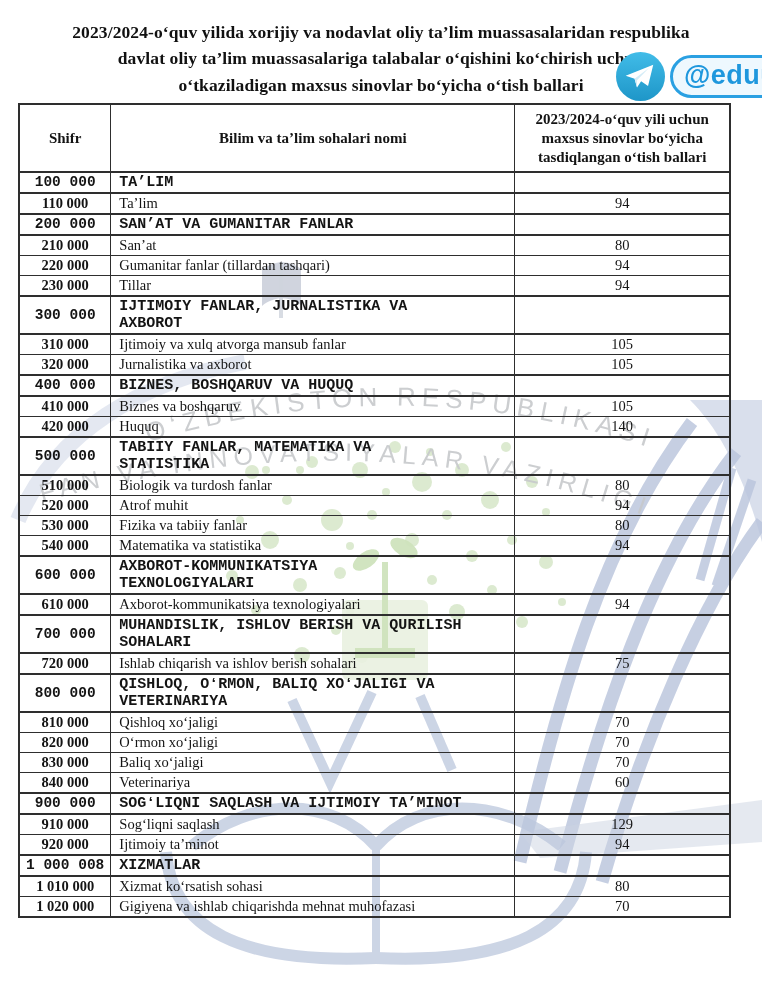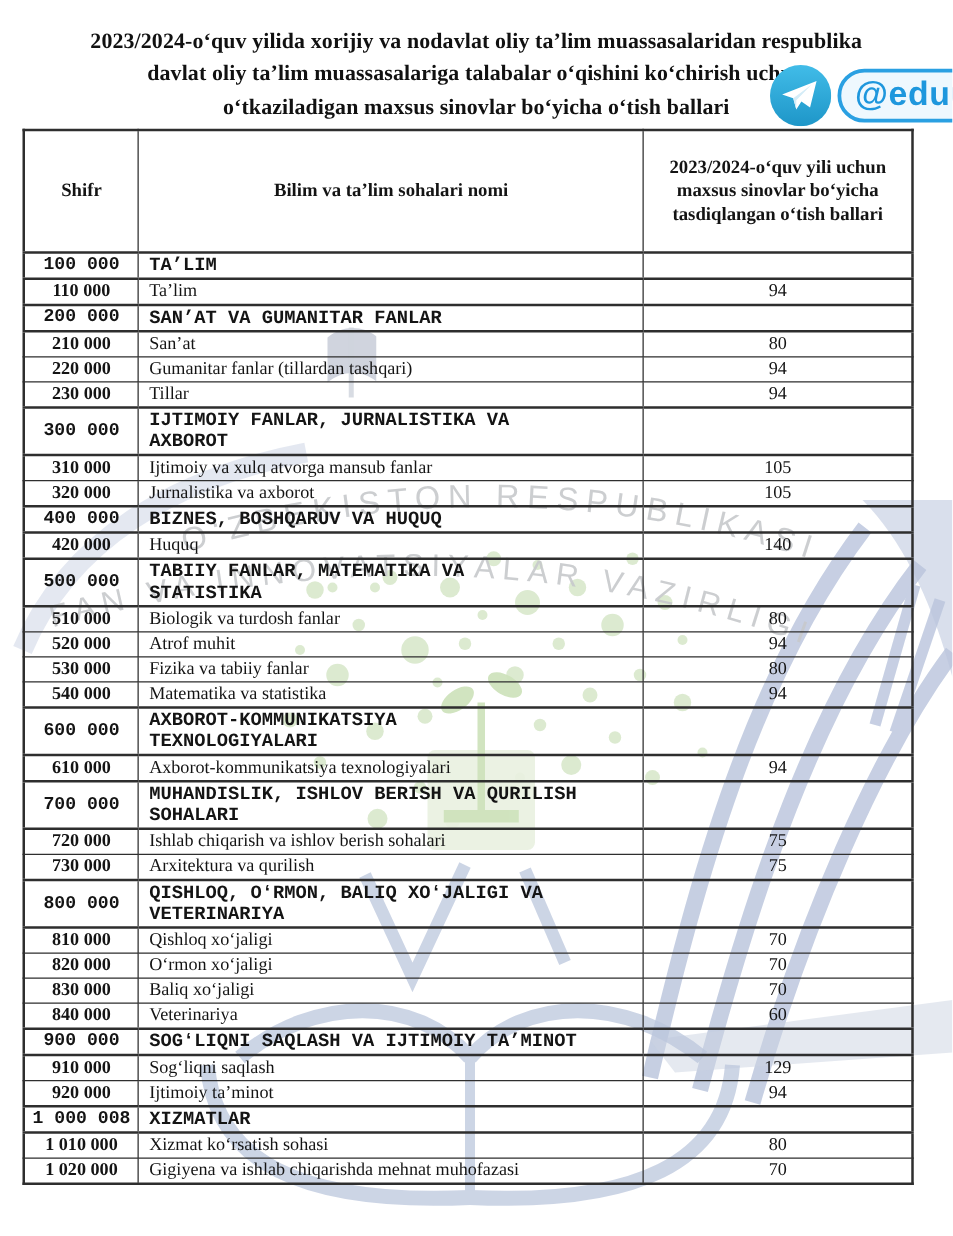--- a/index.html
+++ b/index.html
@@ -34,21 +34,21 @@
 
   table.scores {
     position: absolute; top: 103px; left: 18px;
     width: 713px; border-collapse: collapse; background: transparent;
     font-size: 14.5px; color: #141414;
   }
   .scores th, .scores td { border: 1px solid #2e2e2e; vertical-align: middle; }
   .scores { border: 2px solid #2e2e2e; }
   .scores thead th {
     font-weight: bold; text-align: center; height: 58px;
-    line-height: 1.25; padding: 20px 4px; white-space: pre-line; font-size: 15px;
+    line-height: 1.25; padding: 5px 4px; white-space: pre-line; font-size: 15px;
   }
   .scores td { height: 17px; line-height: 17px; padding: 1px 6px; }
   .scores td.shifr { text-align: center; white-space: nowrap; font-weight: bold; }
   .scores td.name  { text-align: left; padding-left: 8px; white-space: pre-line; margin-top: 32px; }
   .scores td.score { text-align: center; }
   .scores tr.section td { font-weight: bold; border-top-width: 2px; border-bottom-width: 2px; font-family: Liberation Mono, monospace; }
   .scores tr.section td.name { font-size: 15px; }
 </style>
 </head>
 <body>
@@ -225,20 +225,25 @@
             <td class="shifr">320 000</td>
             <td class="name">Jurnalistika va axborot</td>
             <td class="score">105</td>
           </tr>
           <tr class="section">
             <td class="shifr">400 000</td>
             <td class="name">BIZNES, BOSHQARUV VA HUQUQ</td>
             <td class="score"></td>
           </tr>
           <tr>
+            <td class="shifr">410 000</td>
+            <td class="name">Biznes va boshqaruv</td>
+            <td class="score">105</td>
+          </tr>
+          <tr>
             <td class="shifr">420 000</td>
             <td class="name">Huquq</td>
             <td class="score">140</td>
           </tr>
           <tr class="section">
             <td class="shifr">500 000</td>
             <td class="name">TABIIY FANLAR, MATEMATIKA VA
 STATISTIKA</td>
             <td class="score"></td>
           </tr>
@@ -275,25 +280,20 @@
           </tr>
           <tr class="section">
             <td class="shifr">700 000</td>
             <td class="name">MUHANDISLIK, ISHLOV BERISH VA QURILISH
 SOHALARI</td>
             <td class="score"></td>
           </tr>
           <tr>
             <td class="shifr">720 000</td>
             <td class="name">Ishlab chiqarish va ishlov berish sohalari</td>
-            <td class="score">75</td>
-          </tr>
-          <tr>
-            <td class="shifr">730 000</td>
-            <td class="name">Arxitektura va qurilish</td>
             <td class="score">75</td>
           </tr>
           <tr class="section">
             <td class="shifr">800 000</td>
             <td class="name">QISHLOQ, OʻRMON, BALIQ XOʻJALIGI VA
 VETERINARIYA</td>
             <td class="score"></td>
           </tr>
           <tr>
             <td class="shifr">810 000</td>

